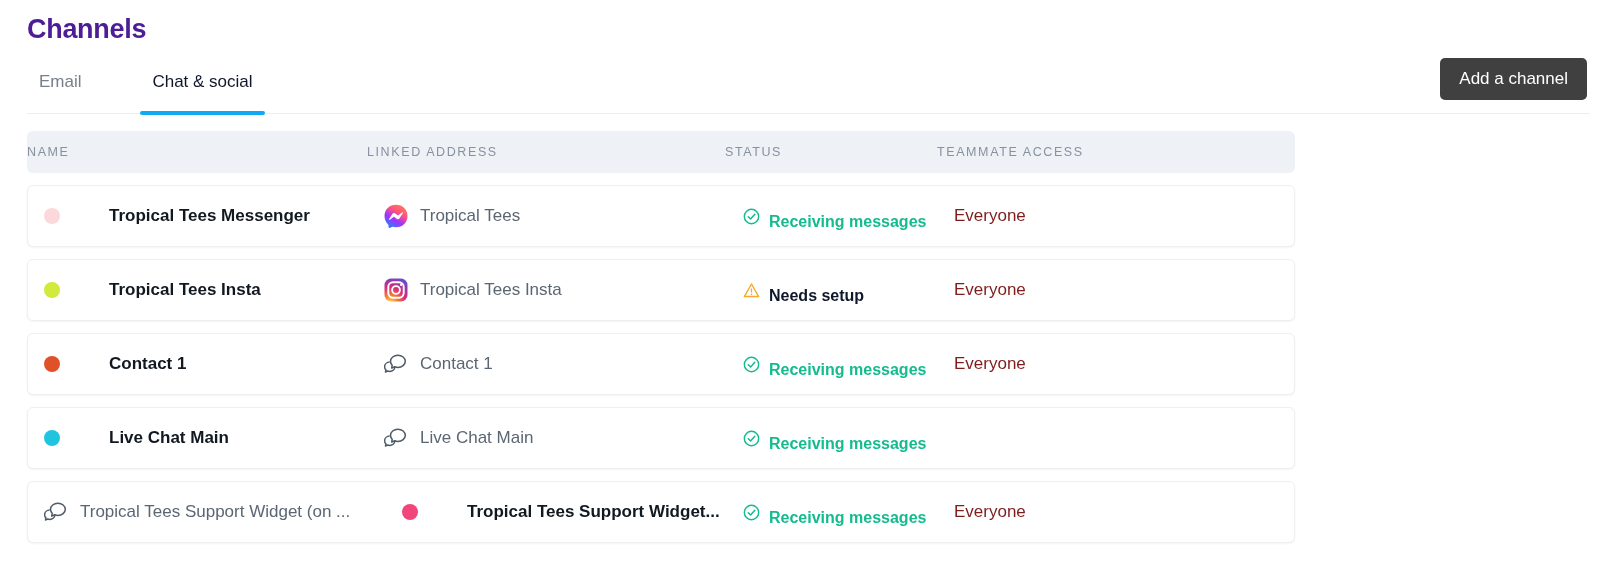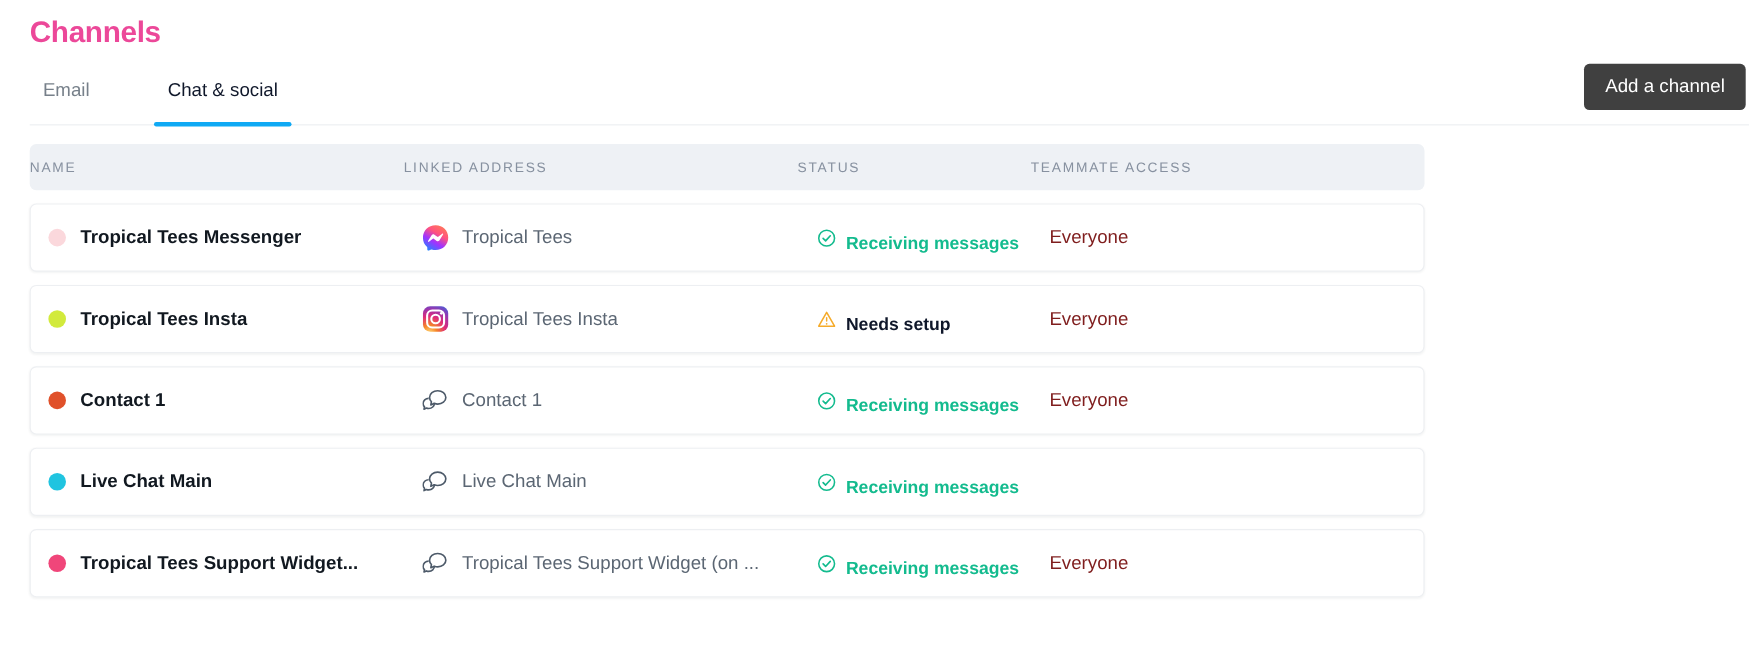--- a/index.html
+++ b/index.html
@@ -20,21 +20,21 @@
     overflow: hidden;
   }
 
   
   .page-title {
     position: absolute;
     left: 27px;
     top: 14px;
     font-size: 27px;
     font-weight: bold;
-    color: #ec4899;
+    color: #4c1d95;
     letter-spacing: -0.3px;
   }
 
   
   .tabbar {
     position: absolute;
     left: 27px;
     top: 62px;
     width: 1563px;
     height: 52px;
@@ -135,20 +135,21 @@
     border-radius: 50%;
     margin-right: 13px;
   }
   .row-name {
     font-size: 17px;
     font-weight: bold;
     color: #111820;
     white-space: nowrap;
     overflow: hidden;
     text-overflow: ellipsis;
+    margin-left: 36px;
   }
 
   
   .chan-icon {
     flex: 0 0 auto;
     width: 24px;
     height: 24px;
     margin-right: 12px;
     display: flex;
     align-items: center;
@@ -334,33 +335,33 @@
             <span class="status-icon">
               <svg width="17" height="17" viewBox="0 0 18 18">
                 <circle cx="9" cy="9" r="7.6" fill="none" stroke="#13bb8e" stroke-width="1.5"></circle>
                 <path fill="none" stroke="#13bb8e" stroke-width="1.6" stroke-linecap="round" stroke-linejoin="round" d="M5.6 9.2 8 11.6l4.5-4.9"></path>
               </svg>
             </span>
             <span class="status-text status-ok">Receiving messages</span>
           </div>
         </div>
         <div class="row">
+          <div class="cell col-linked">
+            <span class="chan-icon">
+              <svg width="24" height="24" viewBox="0 0 24 24">
+                <path fill="none" stroke="#4d5a69" stroke-width="1.5" stroke-linejoin="round" d="M21.3 9.3c0-3.4-3.3-6.1-7.4-6.1S6.5 5.9 6.5 9.3c0 1.5.6 2.8 1.7 3.9l-.5 2.9 3-1.4c1.1.4 2.3.7 3.2.7 4.1 0 7.4-2.7 7.4-6.1z"></path>
+                <path fill="none" stroke="#4d5a69" stroke-width="1.5" stroke-linejoin="round" d="M10.9 14.6c0 2.7-2.3 4.8-5.1 4.8-.7 0-1.5-.1-2.1-.4l-2.2 1 .4-2.1c-.8-.8-1.3-1.9-1.3-3 0-2.7 2.3-4.8 5.1-4.8"></path>
+              </svg>
+            </span>
+            <span class="linked-text">Tropical Tees Support Widget (on ...</span>
+          </div>
           <div class="cell col-name">
             <span class="dot" style="background: rgb(240, 70, 122);"></span>
             <span class="row-name">Tropical Tees Support Widget...</span>
           </div>
-          <div class="cell col-linked">
-            <span class="chan-icon">
-              <svg width="24" height="24" viewBox="0 0 24 24">
-                <path fill="none" stroke="#4d5a69" stroke-width="1.5" stroke-linejoin="round" d="M21.3 9.3c0-3.4-3.3-6.1-7.4-6.1S6.5 5.9 6.5 9.3c0 1.5.6 2.8 1.7 3.9l-.5 2.9 3-1.4c1.1.4 2.3.7 3.2.7 4.1 0 7.4-2.7 7.4-6.1z"></path>
-                <path fill="none" stroke="#4d5a69" stroke-width="1.5" stroke-linejoin="round" d="M10.9 14.6c0 2.7-2.3 4.8-5.1 4.8-.7 0-1.5-.1-2.1-.4l-2.2 1 .4-2.1c-.8-.8-1.3-1.9-1.3-3 0-2.7 2.3-4.8 5.1-4.8"></path>
-              </svg>
-            </span>
-            <span class="linked-text">Tropical Tees Support Widget (on ...</span>
-          </div>
           <div class="cell col-status">
             <span class="status-icon">
               <svg width="17" height="17" viewBox="0 0 18 18">
                 <circle cx="9" cy="9" r="7.6" fill="none" stroke="#13bb8e" stroke-width="1.5"></circle>
                 <path fill="none" stroke="#13bb8e" stroke-width="1.6" stroke-linecap="round" stroke-linejoin="round" d="M5.6 9.2 8 11.6l4.5-4.9"></path>
               </svg>
             </span>
             <span class="status-text status-ok">Receiving messages</span>
           </div>
           <div class="cell col-access">

